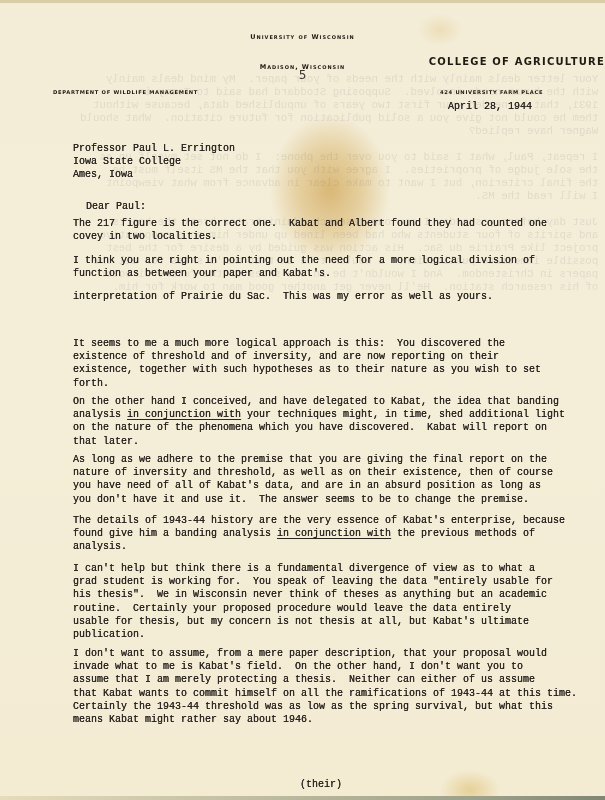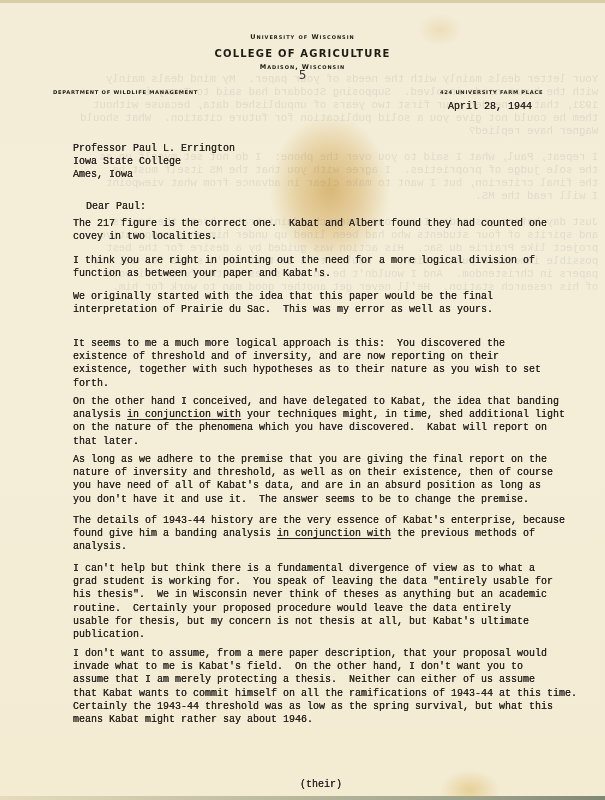--- a/index.html
+++ b/index.html
@@ -8,21 +8,21 @@
     background:
       radial-gradient(ellipse 60px 75px at 330px 190px, rgba(196,140,40,0.55), rgba(205,155,60,0.35) 55%, rgba(230,200,130,0) 100%),
       radial-gradient(ellipse 30px 20px at 470px 790px, rgba(215,175,80,0.45), rgba(230,200,130,0) 100%),
       radial-gradient(ellipse 22px 16px at 440px 30px, rgba(225,200,140,0.4), rgba(230,200,130,0) 100%),
       linear-gradient(180deg,#f3ecd6 0%,#f4eed9 40%,#f3ebd2 100%);
     overflow:hidden;}
   .topedge{position:absolute;left:0;top:0;width:605px;height:3px;background:#d9cda8;}
   .botedge{position:absolute;left:0;bottom:0;width:605px;height:4px;background:linear-gradient(90deg,#e6dcbc,#9ca089 80%,#7f8672);}
   .lh{position:absolute;font-family:"DejaVu Sans",sans-serif;color:#1e1a14;text-align:center;}
   .univ{top:33px;left:0;width:605px;font-size:6.5px;letter-spacing:1px;font-variant:small-caps;font-weight:bold;text-align:center;}
-  .college{top:48px;left:0;width:605px;font-size:10px;font-weight:bold;letter-spacing:1.2px;}
+  .college{top:56px;left:0;width:605px;font-size:10px;font-weight:bold;letter-spacing:1.2px;text-align:right;}
   .madison{top:63px;left:0;width:605px;font-size:6.5px;letter-spacing:1px;font-variant:small-caps;font-weight:bold;}
   .pagenum{position:absolute;top:68px;left:0;width:605px;text-align:center;font-family:"DejaVu Sans",sans-serif;font-size:12px;color:#3a3430;}
   .dept{position:absolute;top:89px;left:53px;font-family:"DejaVu Sans",sans-serif;font-size:5.2px;font-weight:bold;letter-spacing:0.7px;color:#1e1a14;text-align:left;}
   .addr{position:absolute;top:89px;left:440px;font-family:"DejaVu Sans",sans-serif;font-size:5.2px;font-weight:bold;letter-spacing:0.7px;color:#1e1a14;text-align:left;}
   .bleed{position:absolute;font-family:"Liberation Mono",monospace;font-size:10.8px;line-height:13px;color:rgba(90,90,100,0.13);transform:scaleX(-1);white-space:pre;}
   .tw{position:absolute;font-family:"Liberation Mono",monospace;font-size:10px;line-height:13.2px;color:#2a2520;white-space:pre;text-shadow:0 0 0.3px #2a2520;}
   .date{top:100px;left:448px;}
   .recip{top:142px;left:73px;}
   .salut{top:200px;left:86px;}
   .para{left:73px;}
@@ -63,21 +63,21 @@
   <div class="tw date">April 28, 1944</div>
 
   <div class="tw recip"><div>Professor Paul L. Errington</div><div>Iowa State College</div><div>Ames, Iowa</div></div>
 
   <div class="tw salut">Dear Paul:</div>
 
   <div class="tw para" style="top:217px;"><div>The 217 figure is the correct one.  Kabat and Albert found they had counted one</div><div>covey in two localities.</div></div>
 
   <div class="tw para" style="top:254px;"><div>I think you are right in pointing out the need for a more logical division of</div><div>function as between your paper and Kabat's.</div></div>
 
-  <div class="tw para" style="top:290px;"><div>We originally started with the idea that this paper would be the final</div><div>interpretation of Prairie du Sac.  This was my error as well as yours.</div></div>
+  <div class="tw para" style="top:290px;"><div>interpretation of Prairie du Sac.  This was my error as well as yours.</div></div>
 
   <div class="tw para" style="top:337px;"><div>It seems to me a much more logical approach is this:  You discovered the</div><div>existence of threshold and of inversity, and are now reporting on their</div><div>existence, together with such hypotheses as to their nature as you wish to set</div><div>forth.</div></div>
 
   <div class="tw para" style="top:395px;"><div>On the other hand I conceived, and have delegated to Kabat, the idea that banding</div><div><span>analysis </span><span class="u">in conjunction with</span><span> your techniques might, in time, shed additional light</span></div><div>on the nature of the phenomena which you have discovered.  Kabat will report on</div><div>that later.</div></div>
 
   <div class="tw para" style="top:453px;"><div>As long as we adhere to the premise that you are giving the final report on the</div><div>nature of inversity and threshold, as well as on their existence, then of course</div><div>you have need of all of Kabat's data, and are in an absurd position as long as</div><div>you don't have it and use it.  The answer seems to be to change the premise.</div></div>
 
   <div class="tw para" style="top:514px;"><div>The details of 1943-44 history are the very essence of Kabat's enterprise, because</div><div><span>found give him a banding analysis </span><span class="u">in conjunction with</span><span> the previous methods of</span></div><div>analysis.</div></div>
 
   <div class="tw para" style="top:562px;"><div>I can't help but think there is a fundamental divergence of view as to what a</div><div>grad student is working for.  You speak of leaving the data "entirely usable for</div><div>his thesis".  We in Wisconsin never think of theses as anything but an academic</div><div>routine.  Certainly your proposed procedure would leave the data entirely</div><div>usable for thesis, but my concern is not thesis at all, but Kabat's ultimate</div><div>publication.</div></div>

